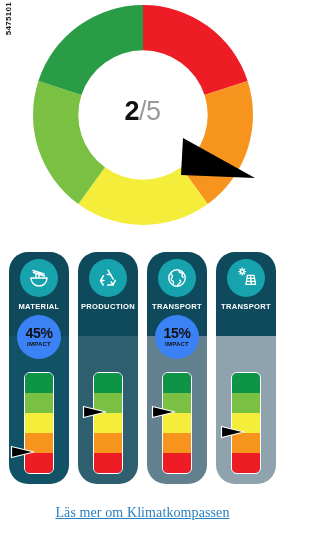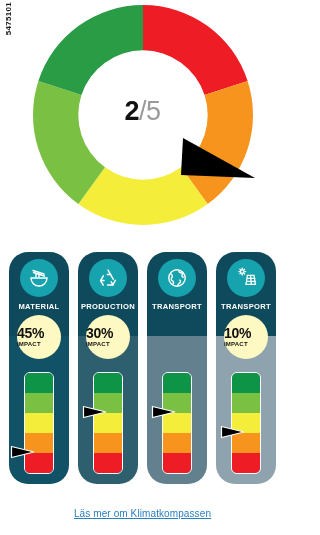--- a/index.html
+++ b/index.html
@@ -114,24 +114,24 @@
   }
 
   .impact-badge {
     position: absolute;
     left: 50%;
     top: 63px;
     transform: translateX(-50%);
     width: 44px;
     height: 44px;
     border-radius: 50%;
-    background: #fef9c3;
+    background: #3b82f6;
     display: flex;
     flex-direction: column;
-    align-items: flex-start;
+    align-items: center;
     justify-content: center;
     z-index: 3;
   }
   .impact-pct {
     font-family: "Liberation Sans", sans-serif;
     font-size: 14px;
     font-weight: bold;
     color: #111111;
     line-height: 14px;
     letter-spacing: -0.3px;
@@ -171,22 +171,22 @@
 
   
   .footer-link-wrap {
     position: absolute;
     left: 0;
     bottom: 14px;
     width: 285px;
     text-align: center;
   }
   .footer-link {
-    font-family: Liberation Sans, sans-serif;
-    font-size: 10px;
+    font-family: Liberation Serif, serif;
+    font-size: 14px;
     color: #2a7fc1;
     text-decoration: underline;
     letter-spacing: 0.1px;
   }
 </style>
 </head>
 <body>
 
 <div class="side-code">5475101</div>
 
@@ -250,24 +250,20 @@
       <svg width="24" height="24" viewBox="0 0 24 24" fill="none" stroke="#ffffff" stroke-width="1.5" stroke-linecap="round" stroke-linejoin="round">
         <path d="M12 4.2 L14.6 8.6 L11.2 8.6"></path>
         <path d="M14.6 8.6 L17.2 13.2"></path>
         <path d="M19.3 14.4 L16.9 18.9 L15.2 15.9"></path>
         <path d="M16.9 18.9 L11.6 18.9"></path>
         <path d="M7.2 19 L4.6 14.6 L8 14.6"></path>
         <path d="M4.6 14.6 L7.3 9.9"></path>
       </svg>
     </div>
     <div class="card-label">PRODUCTION</div>
-    <div class="impact-badge">
-      <div class="impact-pct">30%</div>
-      <div class="impact-word">IMPACT</div>
-    </div>
     <div class="gauge">
       <div class="gauge-seg" style="background:#0e9447;"></div>
       <div class="gauge-seg" style="background:#7ac143;"></div>
       <div class="gauge-seg" style="background:#f4ed3a;"></div>
       <div class="gauge-seg" style="background:#f7941e;"></div>
       <div class="gauge-seg" style="background:#ee1c25;"></div>
     </div>
     <div class="pointer" style="left:4px; top:152px;">
       <svg width="26" height="16" viewBox="0 0 26 16">
           <path fill="#000000" stroke="#ffffff" stroke-width="1.2" d="M1.5 2.5 L24 8 L1.5 13.5 Z"></path>
@@ -280,20 +276,24 @@
     <div class="card-bottom" style="background:#63808f;"></div>
     <div class="card-icon">
       <svg width="24" height="24" viewBox="0 0 24 24" fill="none" stroke="#ffffff" stroke-width="1.4">
         <circle cx="12" cy="12" r="8.2"></circle>
         <path d="M5.5 7.5 c2 1.2 2.4 3.2 1.2 4.4 c-1 1 -0.4 2.6 0.8 3 c1.4 0.5 1.2 2.2 0.4 3.2"></path>
         <path d="M14.2 4.3 c-0.6 1.6 0.4 2.6 1.6 2.4 c1.2 -0.2 2 1 1.4 2.2 c-0.7 1.4 0.3 2.3 1.6 2.3"></path>
         <path d="M12.5 19.8 c0.4 -1.6 1.6 -2.2 2.6 -3.2 c1 -1 0.4 -2.4 -0.8 -2.6"></path>
       </svg>
     </div>
     <div class="card-label">TRANSPORT</div>
+    <div class="impact-badge">
+      <div class="impact-pct">15%</div>
+      <div class="impact-word">IMPACT</div>
+    </div>
     <div class="gauge">
       <div class="gauge-seg" style="background:#0e9447;"></div>
       <div class="gauge-seg" style="background:#7ac143;"></div>
       <div class="gauge-seg" style="background:#f4ed3a;"></div>
       <div class="gauge-seg" style="background:#f7941e;"></div>
       <div class="gauge-seg" style="background:#ee1c25;"></div>
     </div>
     <div class="pointer" style="left:4px; top:152px;">
       <svg width="26" height="16" viewBox="0 0 26 16">
           <path fill="#000000" stroke="#ffffff" stroke-width="1.2" d="M1.5 2.5 L24 8 L1.5 13.5 Z"></path>
@@ -315,24 +315,20 @@
           <path d="M9.9 7.3 l0.7 0.7"></path>
         <path d="M5.9 7.9 l0.7 -0.7"></path>
           <path d="M9.9 3.9 l0.7 -0.7"></path>
         <path d="M13.4 9.4 L20 9.4 L21.4 18.4 L12 18.4 Z"></path>
         <path d="M13.8 12.4 L20.8 12.4"></path>
         <path d="M13.1 15.4 L21.1 15.4"></path>
         <path d="M16.5 9.4 L17.4 18.4"></path>
       </svg>
     </div>
     <div class="card-label">TRANSPORT</div>
-    <div class="impact-badge">
-      <div class="impact-pct">10%</div>
-      <div class="impact-word">IMPACT</div>
-    </div>
     <div class="gauge">
       <div class="gauge-seg" style="background:#0e9447;"></div>
       <div class="gauge-seg" style="background:#7ac143;"></div>
       <div class="gauge-seg" style="background:#f4ed3a;"></div>
       <div class="gauge-seg" style="background:#f7941e;"></div>
       <div class="gauge-seg" style="background:#ee1c25;"></div>
     </div>
     <div class="pointer" style="left:4px; top:172px;">
       <svg width="26" height="16" viewBox="0 0 26 16">
           <path fill="#000000" stroke="#ffffff" stroke-width="1.2" d="M1.5 2.5 L24 8 L1.5 13.5 Z"></path>

